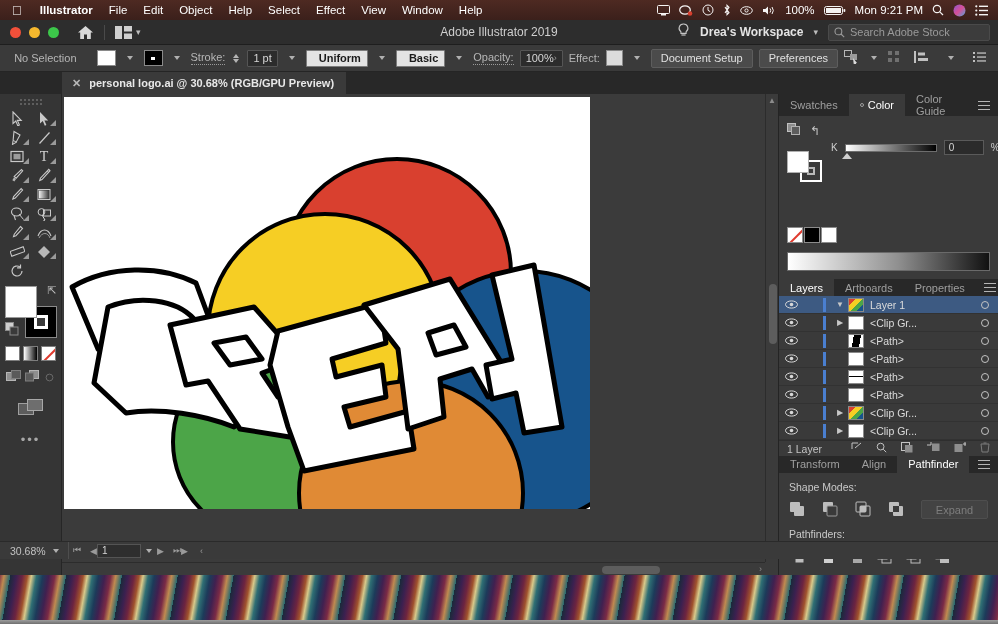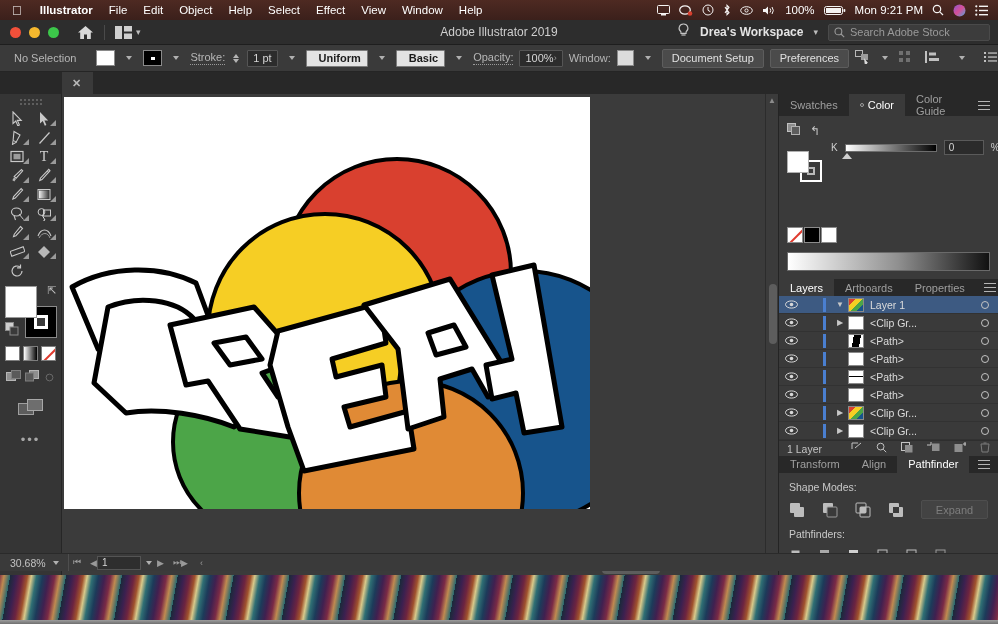--- a/index.html
+++ b/index.html
@@ -210,29 +210,29 @@
   .l-name { flex: 1; white-space: nowrap; overflow: hidden; }
   .l-target { width: 26px; display: flex; align-items: center; justify-content: center; }
   .l-ring { width: 8px; height: 8px; border-radius: 50%; border: 1px solid #c3c3c3; }
   .lfoot { height: 20px; background: #3a3a3a; display: flex; align-items: center; gap: 14px;
     padding: 0 8px; color: #c3c3c3; font-size: 10.5px; border-top: 1px solid #2e2e2e; }
   .lfoot .spacer { flex: 1; }
 
   
   .pfbody { padding: 8px 10px 10px; background: #3a3a3a; flex: 1; }
   .pf-label { color: #c9c9c9; font-size: 10.5px; margin-bottom: 7px; }
-  .pf-rowbtns { display: flex; align-items: flex-end; gap: 16px; margin-bottom: 9px; }
+  .pf-rowbtns { display: flex; align-items: flex-start; gap: 16px; margin-bottom: 9px; }
   .pf-btn { width: 18px; height: 18px; display: flex; align-items: center; justify-content: center; }
   .pf-expand { margin-left: auto; width: 86px; height: 19px; background: #434343; border: 1px solid #4e4e4e;
     border-radius: 2px; color: #7d7d7d; font-size: 11px; display: flex; align-items: center; justify-content: center; }
   .pf-row2 { display: flex; align-items: center; gap: 11px; }
 
   
   .statusbar {
-    position: absolute; left: 0; bottom: 4px; width: 998px; height: 18px; background: #3a3a3a;
+    position: absolute; left: 0; bottom: 16px; width: 998px; height: 18px; background: #3a3a3a;
     display: flex; align-items: center; color: #c2c2c2; font-size: 10.5px; border-top: 1px solid #2a2a2a;
   }
   .sb-zoom { width: 48px; padding-left: 10px; }
   .sb-nav { display: flex; align-items: center; gap: 9px; color: #9a9a9a; font-size: 9px; }
   .sb-page { width: 44px; height: 14px; background: #2e2e2e; border: 1px solid #545454; color: #d6d6d6;
     font-size: 10px; display: flex; align-items: center; padding: 0 4px; }
   .sb-mode { flex: 1; text-align: center; }
   .sb-right { display: flex; align-items: center; gap: 12px; padding-right: 232px; color: #9a9a9a; font-size: 9px; }
   .bottom-edge { position: absolute; left: 0; bottom: 0; width: 998px; height: 4px;
     background: linear-gradient(#9d9d9d,#6f6f6f); }
@@ -406,21 +406,21 @@
       <span class="lightfield" style="width:98px">
         <i class="brsh"></i>
         <span>Basic</span>
       </span>
       <span class="caret"></span>
       <span class="cb-label dotted">Opacity:</span>
       <span class="field" style="width:64px;justify-content:space-between">
         <span>100%</span>
         <span style="color:#9a9a9a;font-size:9px">›</span>
       </span>
-      <span class="cb-label">Window:</span>
+      <span class="cb-label">Effect:</span>
       <span class="swatch-box">
           <span class="sw" style="width:17px;background:#dcdcdc"></span>
         </span>
       <span class="caret"></span>
       <span class="btn-gray">Document Setup</span>
       <span class="btn-gray">Preferences</span>
       <span>
         <svg width="16" height="14" viewBox="0 0 16 14">
             <rect x="0.5" y="0.5" width="7" height="6" fill="none" stroke="#b8b8b8"></rect>
             <rect x="6" y="4" width="7" height="6" fill="#9b9b9b"></rect>
@@ -458,20 +458,21 @@
                 <rect x="4" y="8.3" width="9" height="1.3"></rect>
               </g>
             </svg>
         </span>
       </div>
     </div>
 
     <div class="tabstrip">
       <div class="doctab">
         <span class="x-ico">✕</span>
+        <span>personal logo.ai @ 30.68% (RGB/GPU Preview)</span>
       </div>
     </div>
 
     <div class="wsrow">
 
       <div class="tools">
         <div class="tools-dragdots"></div>
         <div class="tgrid">
           <div class="tool">
             <svg width="11" height="15" viewBox="0 0 11 15">

